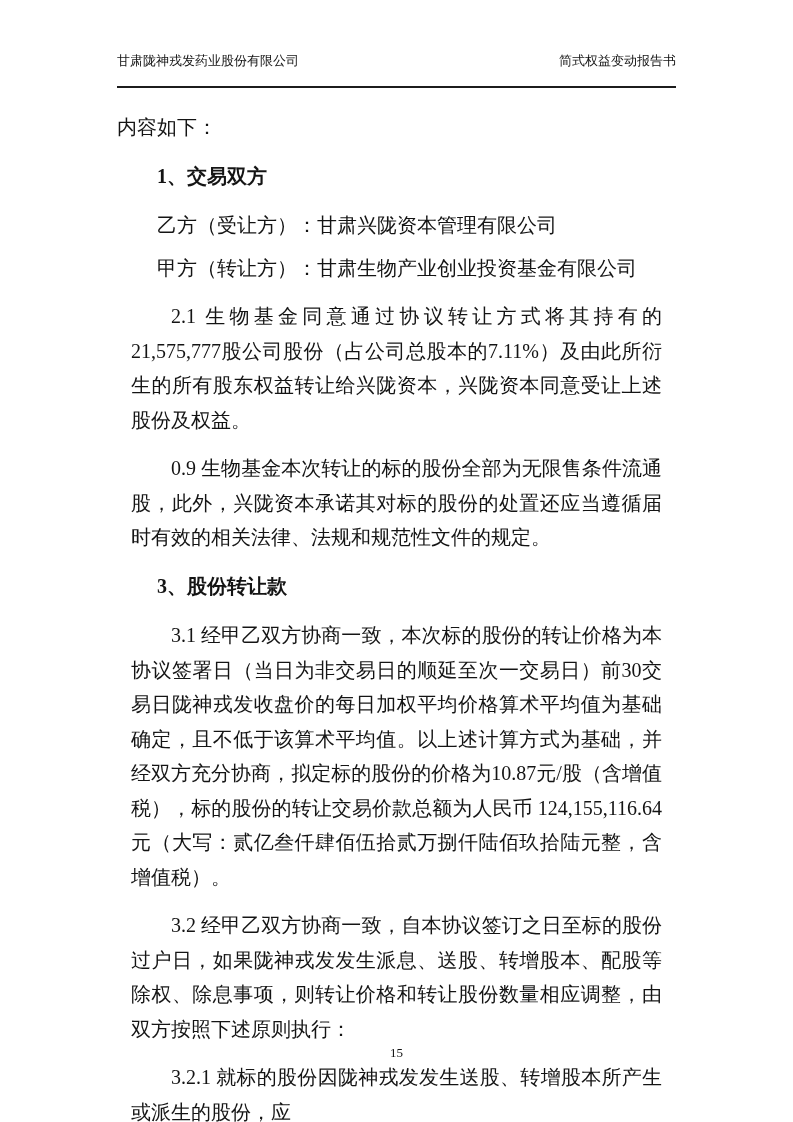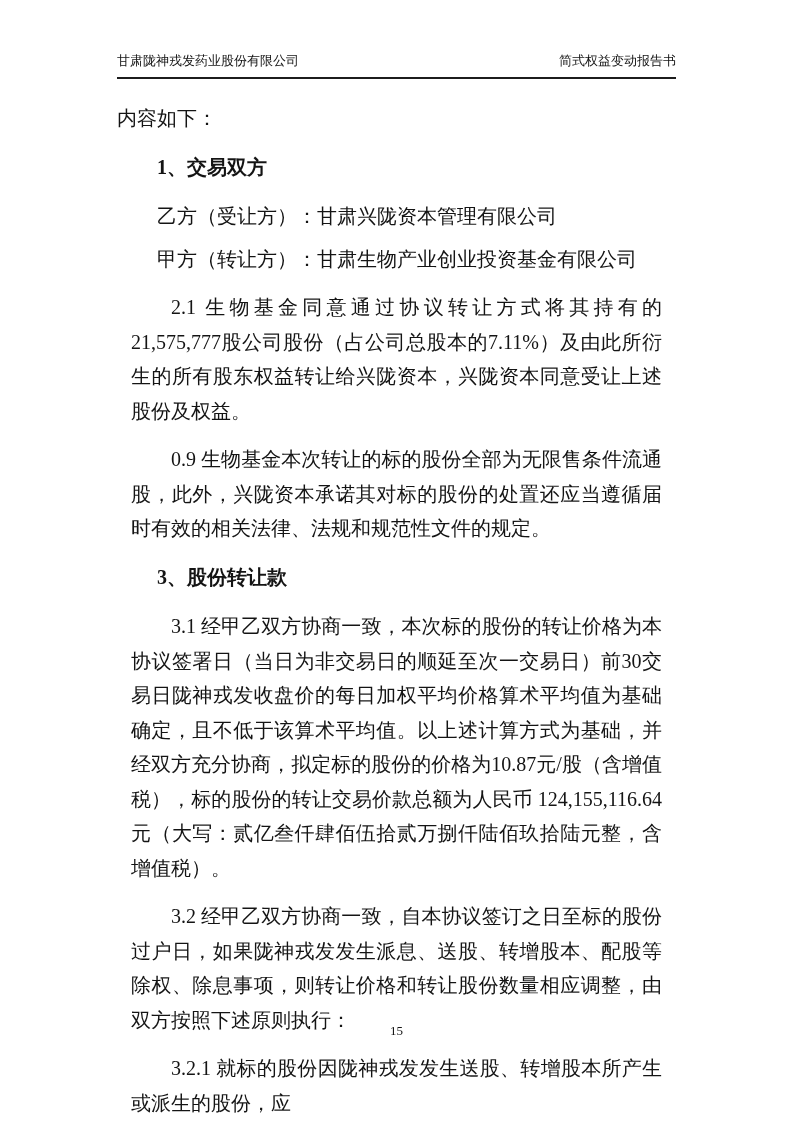--- a/index.html
+++ b/index.html
@@ -12,21 +12,21 @@
     width: 793px;
     height: 1122px;
     background: #ffffff;
     overflow: hidden;
     font-family: "Liberation Serif", "DejaVu Serif", serif;
     color: #141414;
   }
   .header {
     margin: 0 117px;
     padding-top: 52px;
-    padding-bottom: 7px;
+    padding-bottom: 16px;
     border-bottom: 2px solid #1c1c1c;
     display: flex;
     justify-content: space-between;
     align-items: flex-end;
     font-size: 13px;
     line-height: 18px;
     white-space: nowrap;
   }
   .body-text {
     margin: 0 117px;
@@ -45,21 +45,21 @@
   .para {
     text-indent: 2em;
     margin: 14px;
   }
   .party {
     text-indent: 2em;
     margin: 0 0 8px 0;
   }
   .page-number {
     position: absolute;
-    top: 1022px;
+    top: 1044px;
     left: 0;
     width: 100%;
     text-align: center;
     font-size: 13px;
     line-height: 18px;
   }
 </style>
 </head>
 <body>
 

